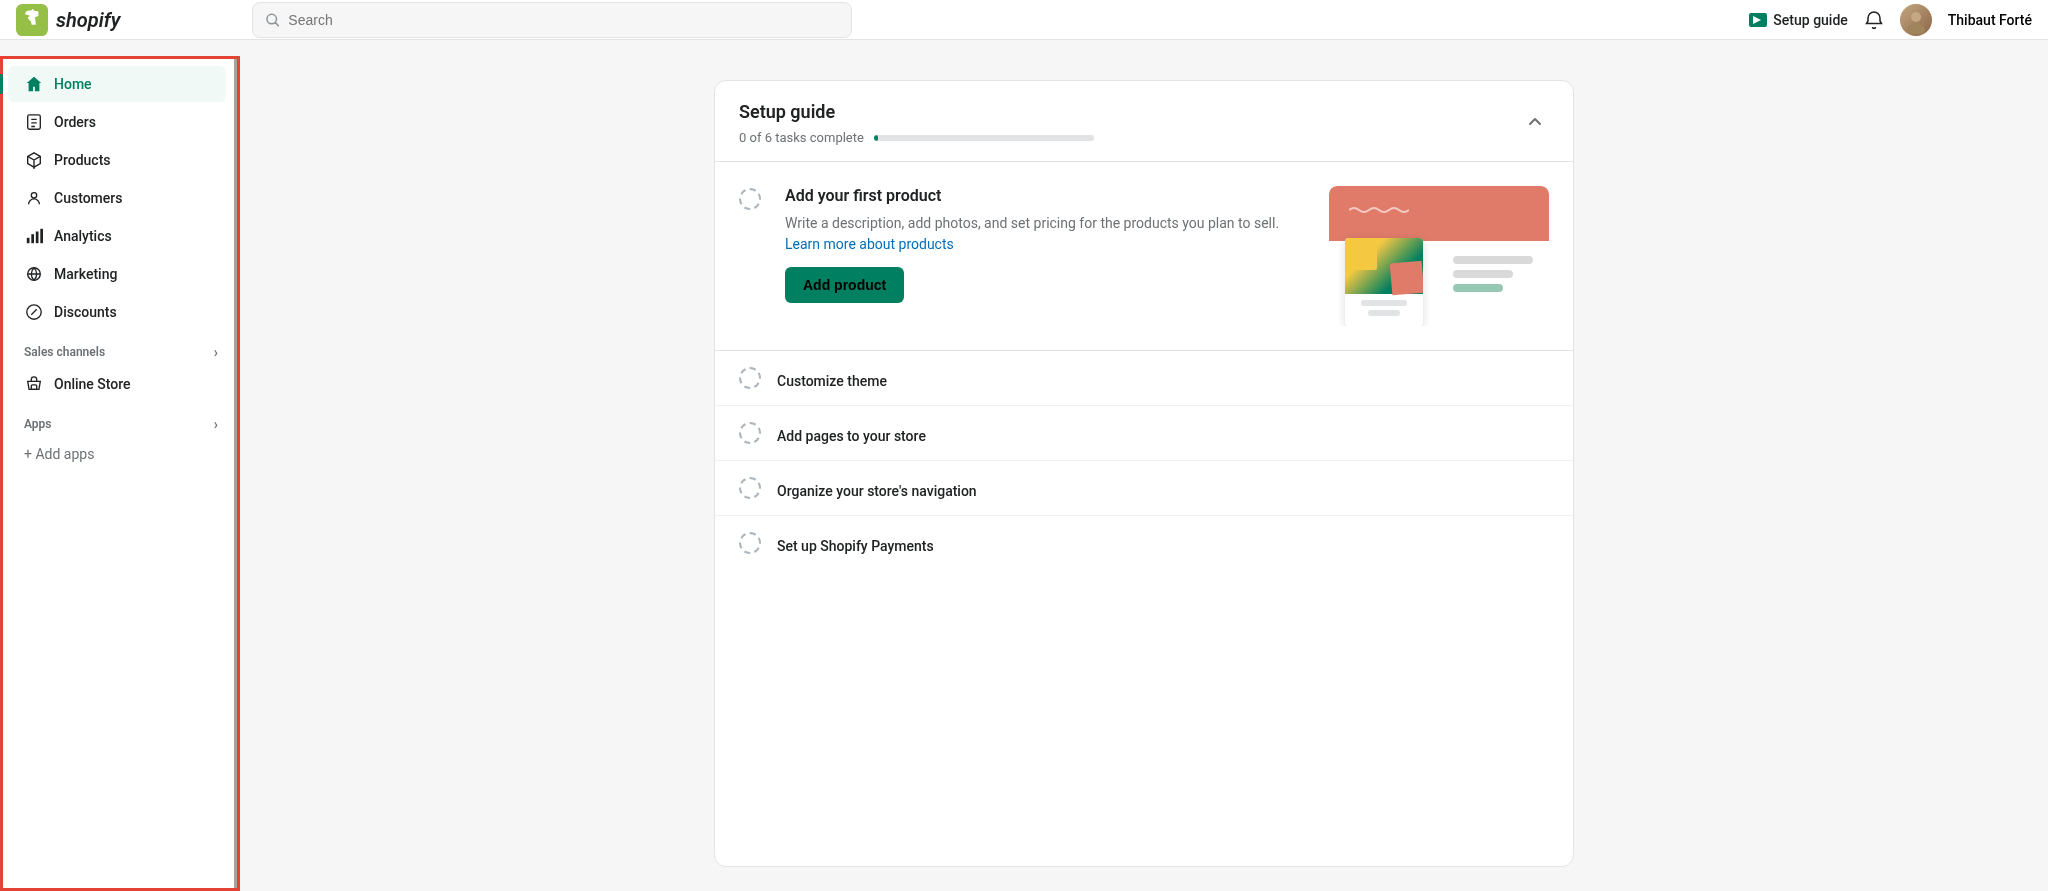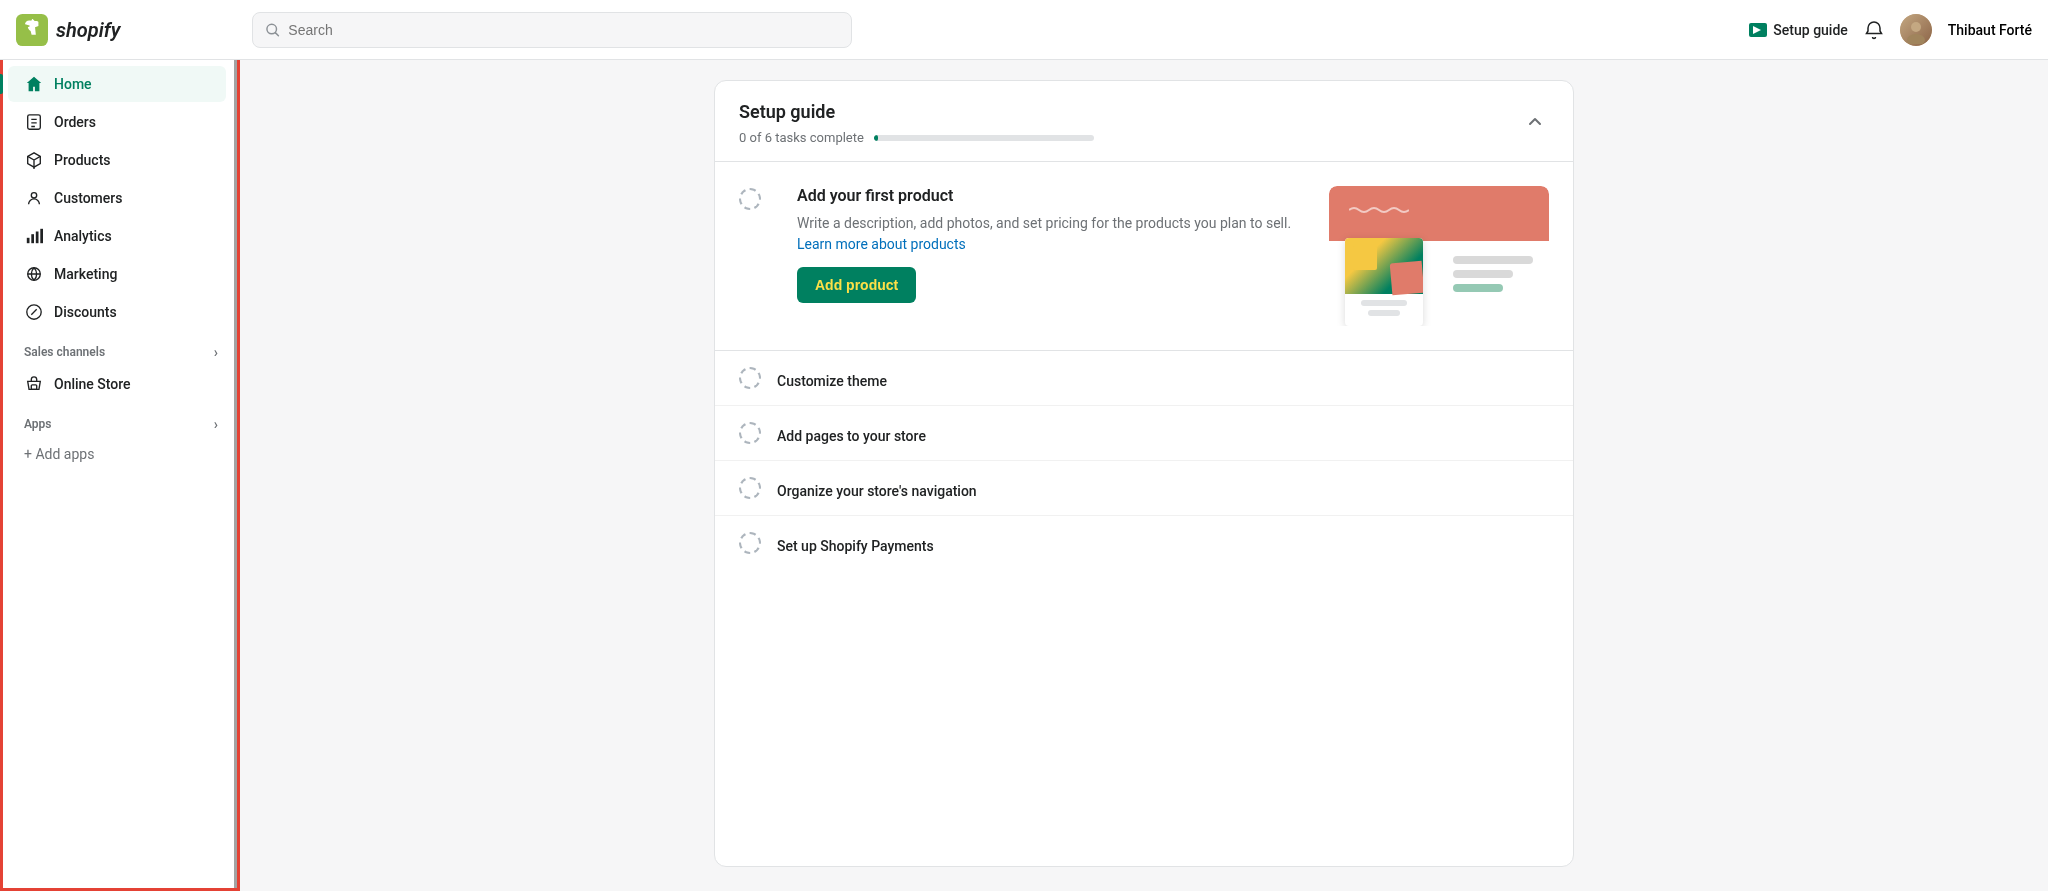--- a/index.html
+++ b/index.html
@@ -10,21 +10,21 @@
       font-size: 14px;
       color: #202223;
     }
 
     
     .header {
       display: flex;
       align-items: center;
       background: #fff;
       border-bottom: 1px solid #e1e3e5;
-      height: 60px;
+      height: 40px;
       padding: 0 16px;
       position: fixed;
       top: 0; left: 0; right: 0;
       z-index: 100;
     }
     .header-logo {
       display: flex;
       align-items: center;
       gap: 8px;
       width: 220px;
@@ -248,21 +248,21 @@
       color: #6d7175;
       font-size: 18px;
       padding: 4px;
     }
 
     
     .featured-task {
       display: flex;
       padding: 24px;
       border-bottom: 1px solid #e1e3e5;
-      gap: 36px;
+      gap: 24px;
       align-items: flex-start;
     }
     .task-checkbox {
       width: 22px;
       height: 22px;
       border: 2px dashed #adb5bd;
       border-radius: 50%;
       flex-shrink: 0;
       margin-top: 2px;
     }
@@ -280,21 +280,21 @@
       color: #6d7175;
       line-height: 1.5;
       margin-bottom: 12px;
     }
     .task-link {
       color: #006fbb;
       text-decoration: none;
     }
     .add-product-btn {
       background: #008060;
-      color: #fde047;
+      color: #000000;
       border: none;
       border-radius: 6px;
       padding: 10px 18px;
       font-size: 14px;
       font-weight: 600;
       cursor: pointer;
     }
 
     .task-illustration {
       width: 220px;

